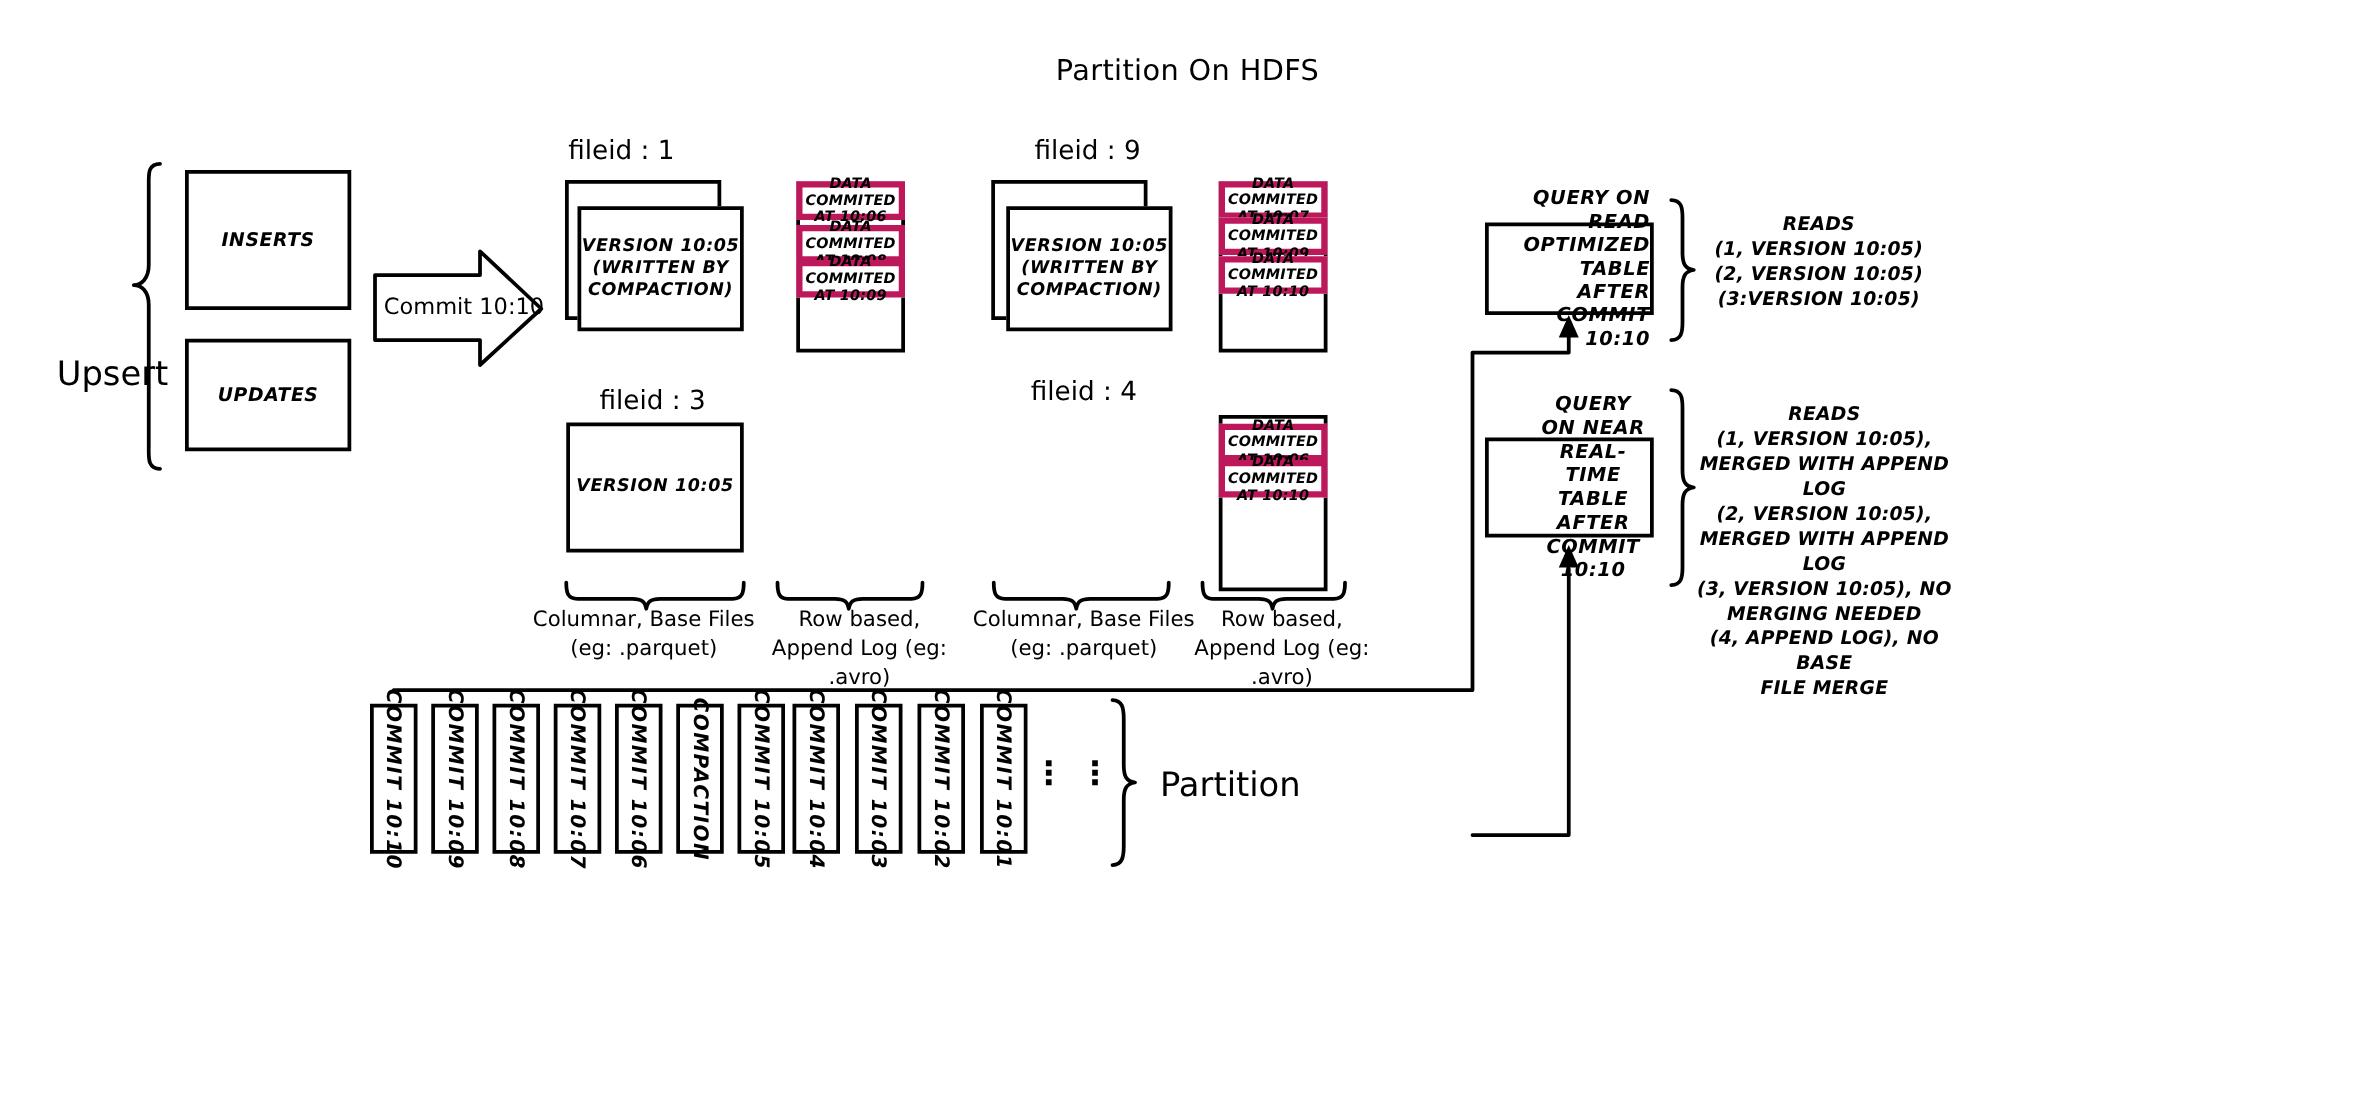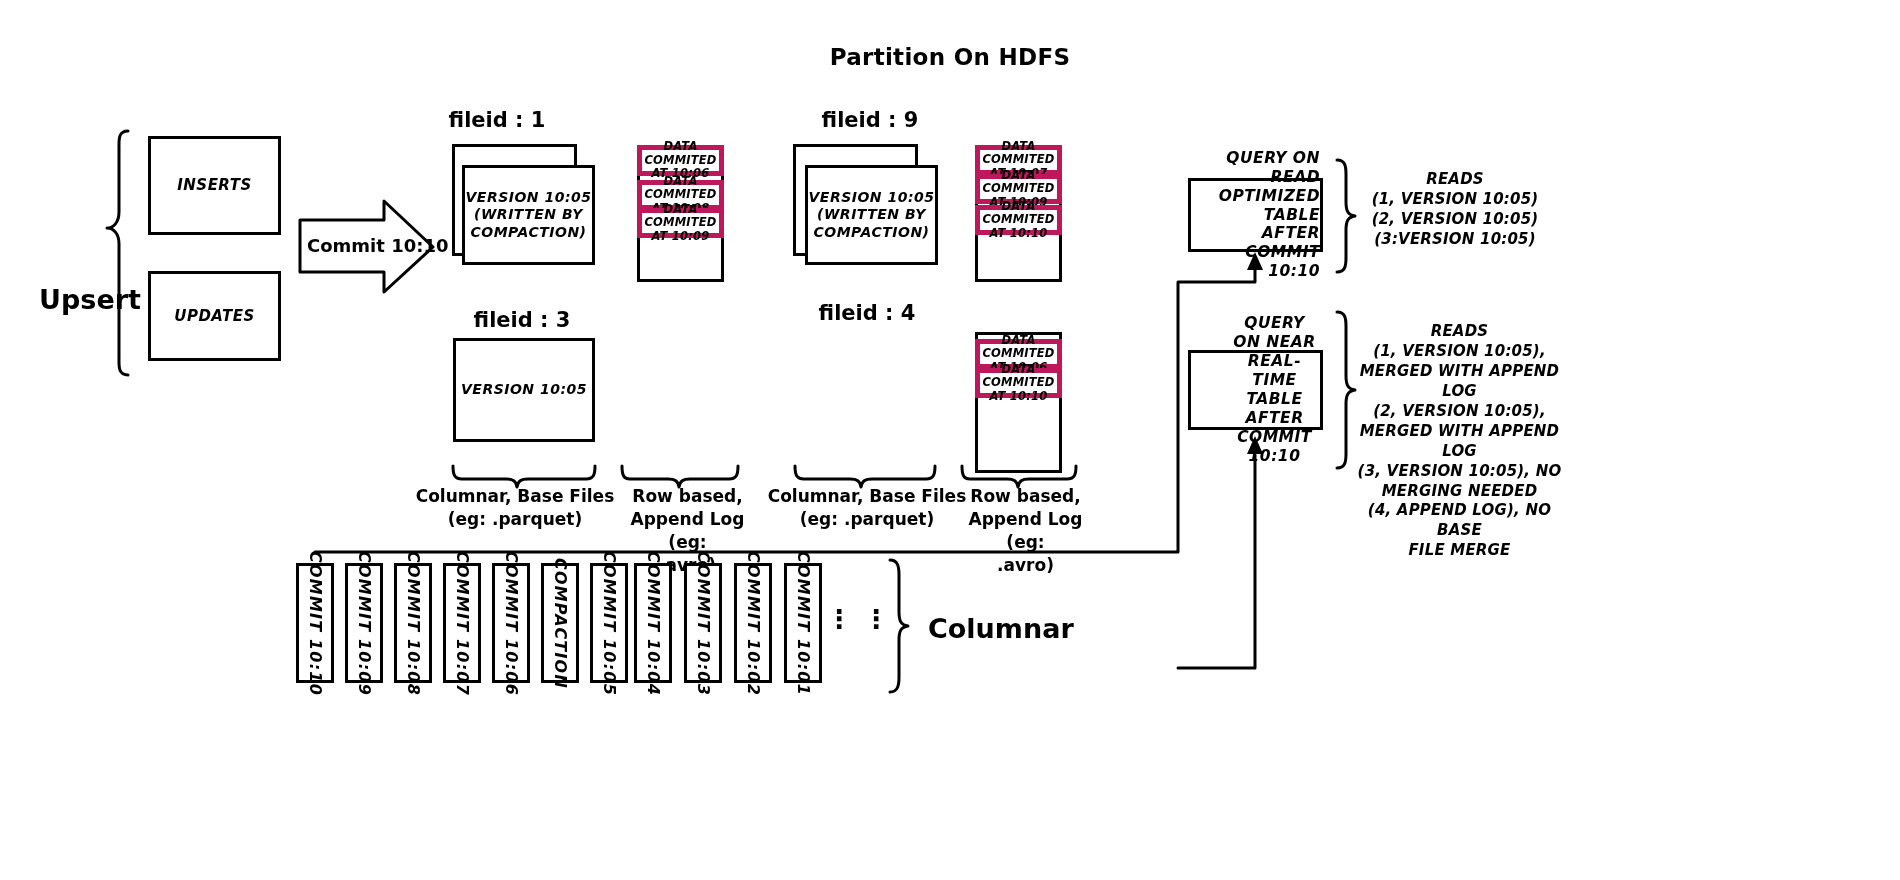--- a/index.html
+++ b/index.html
@@ -28,21 +28,21 @@
   }
   .caps{
     font-family:"DejaVu Sans", sans-serif;
     font-weight:bold;
     font-style:italic;
     letter-spacing:.5px;
     line-height:1.22;
   }
   .plain{
     font-family:"DejaVu Sans", sans-serif;
-    font-weight:700;
+    font-weight:400;
     line-height:1.25;
   }
   .title{
     font-size:23px;
     letter-spacing:.3px;
   }
   .fileid-label{
     font-size:21px;
     text-align:center;
     white-space:nowrap;
@@ -130,21 +130,21 @@
 </style>
 </head>
 <body>
 
 <div id="stage">
 
   <div class="abs title plain" style="left:0;top:43px;width:1900px;text-align:center;">Partition On HDFS</div>
 
   <div class="abs plain upsert-label" style="left:30px;top:283px;width:120px;text-align:center;">Upsert</div>
 
-  <div class="box caps" style="left:148px;top:136px;width:133px;height:99px;font-size:15px;">
+  <div class="box caps" style="left:148px;top:136px;width:133px;height:112px;font-size:15px;">
     <span>INSERTS</span>
   </div>
 
   <div class="box caps" style="left:148px;top:271px;width:133px;height:90px;font-size:15px;">
     <span>UPDATES</span>
   </div>
 
   <div class="abs plain commit-arrow-text" style="left:307px;top:235px;width:118px;text-align:center;">Commit 10:10</div>
 
   <div class="abs plain fileid-label" style="left:387px;top:107px;width:220px;">fileid : 1</div>
@@ -279,21 +279,21 @@
   <div class="commit-chip" style="left:734px;top:563px;width:38px;height:120px;">
     <span>COMMIT  10:02</span>
     </div>
   <div class="commit-chip" style="left:784px;top:563px;width:38px;height:120px;">
     <span>COMMIT  10:01</span>
     </div>
 
   <div class="dots" style="left:826px;top:614px;width:22px;">⋮</div>
   <div class="dots" style="left:863px;top:614px;width:22px;">⋮</div>
 
-  <div class="abs plain timeline-label" style="left:928px;top:612px;width:160px;">Columnar</div>
+  <div class="abs plain timeline-label" style="left:928px;top:612px;width:160px;">Partition</div>
 
   <svg class="overlay" viewBox="0 0 1900 880">
     <g fill="none" stroke="#000" stroke-width="3" stroke-linecap="round" stroke-linejoin="round">
 
       <path d="M128,131 C118,131 119,140 119,148 L119,212 C119,223 113,228 107,228 C113,228 119,233 119,244 L119,358 C119,366 118,375 128,375"></path>
 
       <path d="M300,220 L384,220 L384,201 L433,247 L384,292 L384,272 L300,272 Z" stroke-width="3"></path>
 
       <path d="M453,466 C453,474 454,479 462,479 L506,479 C513,479 516,481 517,487 C518,481 521,479 528,479 L586,479 C594,479 595,474 595,466"></path>
 

